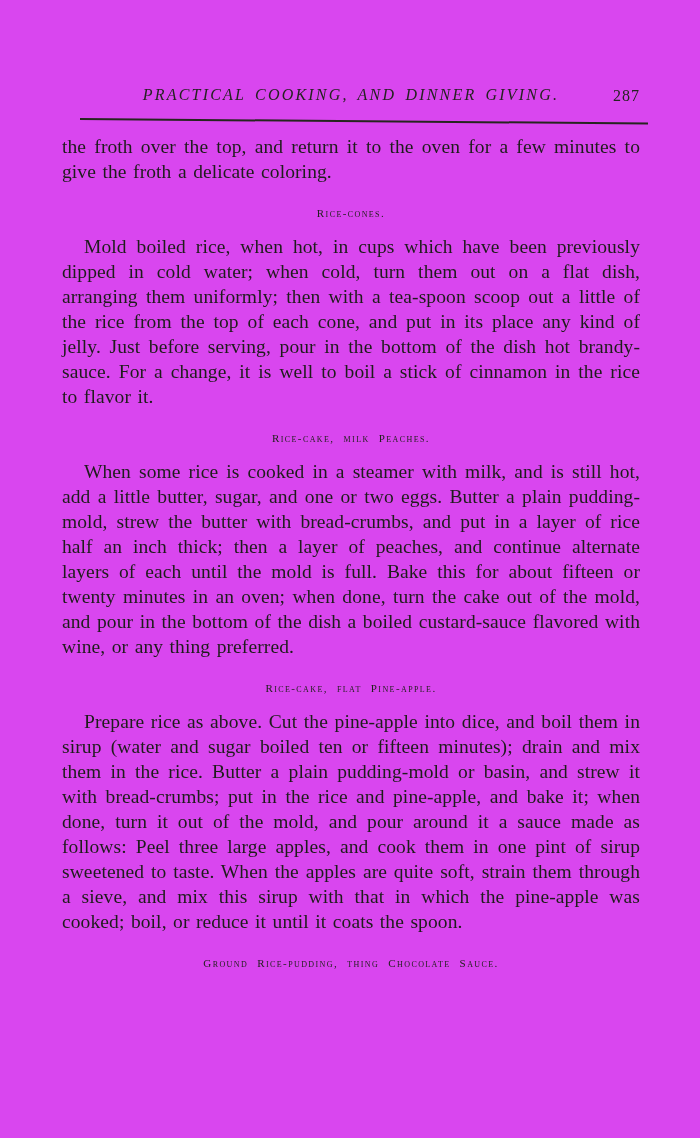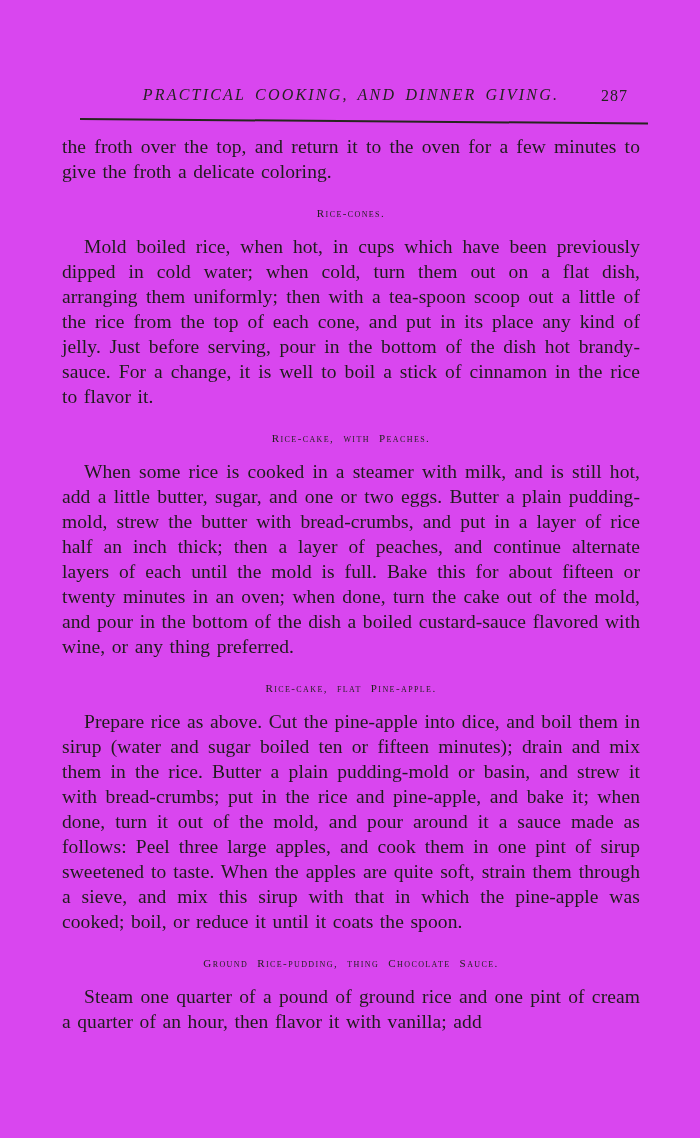--- a/index.html
+++ b/index.html
@@ -26,21 +26,21 @@
     text-align: center;
     font-style: italic;
     font-size: 16px;
     letter-spacing: 2.2px;
     word-spacing: 3px;
     color: #242320;
     white-space: nowrap;
   }
   .page-number {
     position: absolute;
-    right: 12px;
+    right: 0;
     top: 1px;
     font-size: 16px;
     letter-spacing: 1px;
     color: #242320;
   }
   .rule {
     margin: 10px 0 0 80px;
     width: 568px;
     height: 0;
     border-top: 2.5px solid #26251f;
@@ -87,24 +87,23 @@
 
   <div class="rule"></div>
 
   <div class="text-block">
 
     <p class="para no-indent">the froth over the top, and return it to the oven for a few minutes to give the froth a delicate coloring.</p>
 
     <h2 class="section-heading">Rice-cones.</h2>
     <p class="para">Mold boiled rice, when hot, in cups which have been previously dipped in cold water; when cold, turn them out on a flat dish, arranging them uniformly; then with a tea-spoon scoop out a little of the rice from the top of each cone, and put in its place any kind of jelly.  Just before serving, pour in the bottom of the dish hot brandy-sauce.  For a change, it is well to boil a stick of cinnamon in the rice to flavor it.</p>
 
-    <h2 class="section-heading">Rice-cake, with Peaches.</h2>
+    <h2 class="section-heading">Rice-cake, milk Peaches.</h2>
     <p class="para">When some rice is cooked in a steamer with milk, and is still hot, add a little butter, sugar, and one or two eggs.  Butter a plain pudding-mold, strew the butter with bread-crumbs, and put in a layer of rice half an inch thick; then a layer of peaches, and continue alternate layers of each until the mold is full.  Bake this for about fifteen or twenty minutes in an oven; when done, turn the cake out of the mold, and pour in the bottom of the dish a boiled custard-sauce flavored with wine, or any thing preferred.</p>
 
     <h2 class="section-heading">Rice-cake, flat Pine-apple.</h2>
     <p class="para">Prepare rice as above.  Cut the pine-apple into dice, and boil them in sirup (water and sugar boiled ten or fifteen minutes); drain and mix them in the rice.  Butter a plain pudding-mold or basin, and strew it with bread-crumbs; put in the rice and pine-apple, and bake it; when done, turn it out of the mold, and pour around it a sauce made as follows: Peel three large apples, and cook them in one pint of sirup sweetened to taste.  When the apples are quite soft, strain them through a sieve, and mix this sirup with that in which the pine-apple was cooked; boil, or reduce it until it coats the spoon.</p>
 
     <h2 class="section-heading">Ground Rice-pudding, thing Chocolate Sauce.</h2>
-    <p class="para">Steam one quarter of a pound of ground rice and one pint of cream a quarter of an hour, then flavor it with vanilla; add</p>
 
   </div>
 
 </div>
 
 </body></html>

